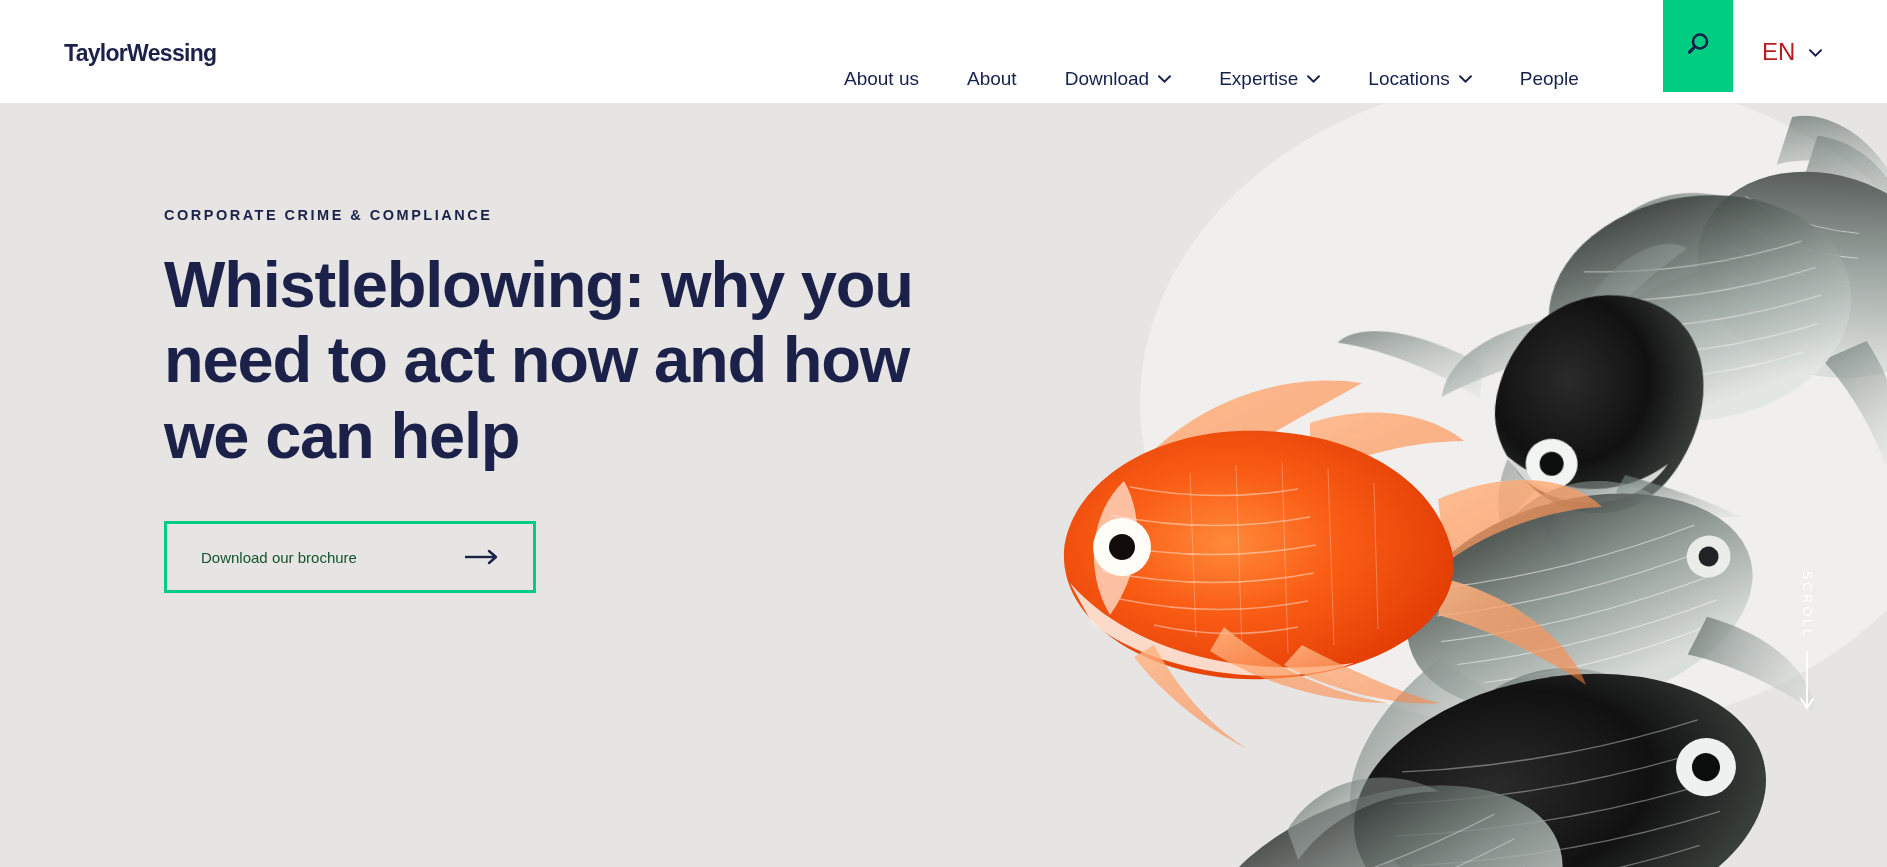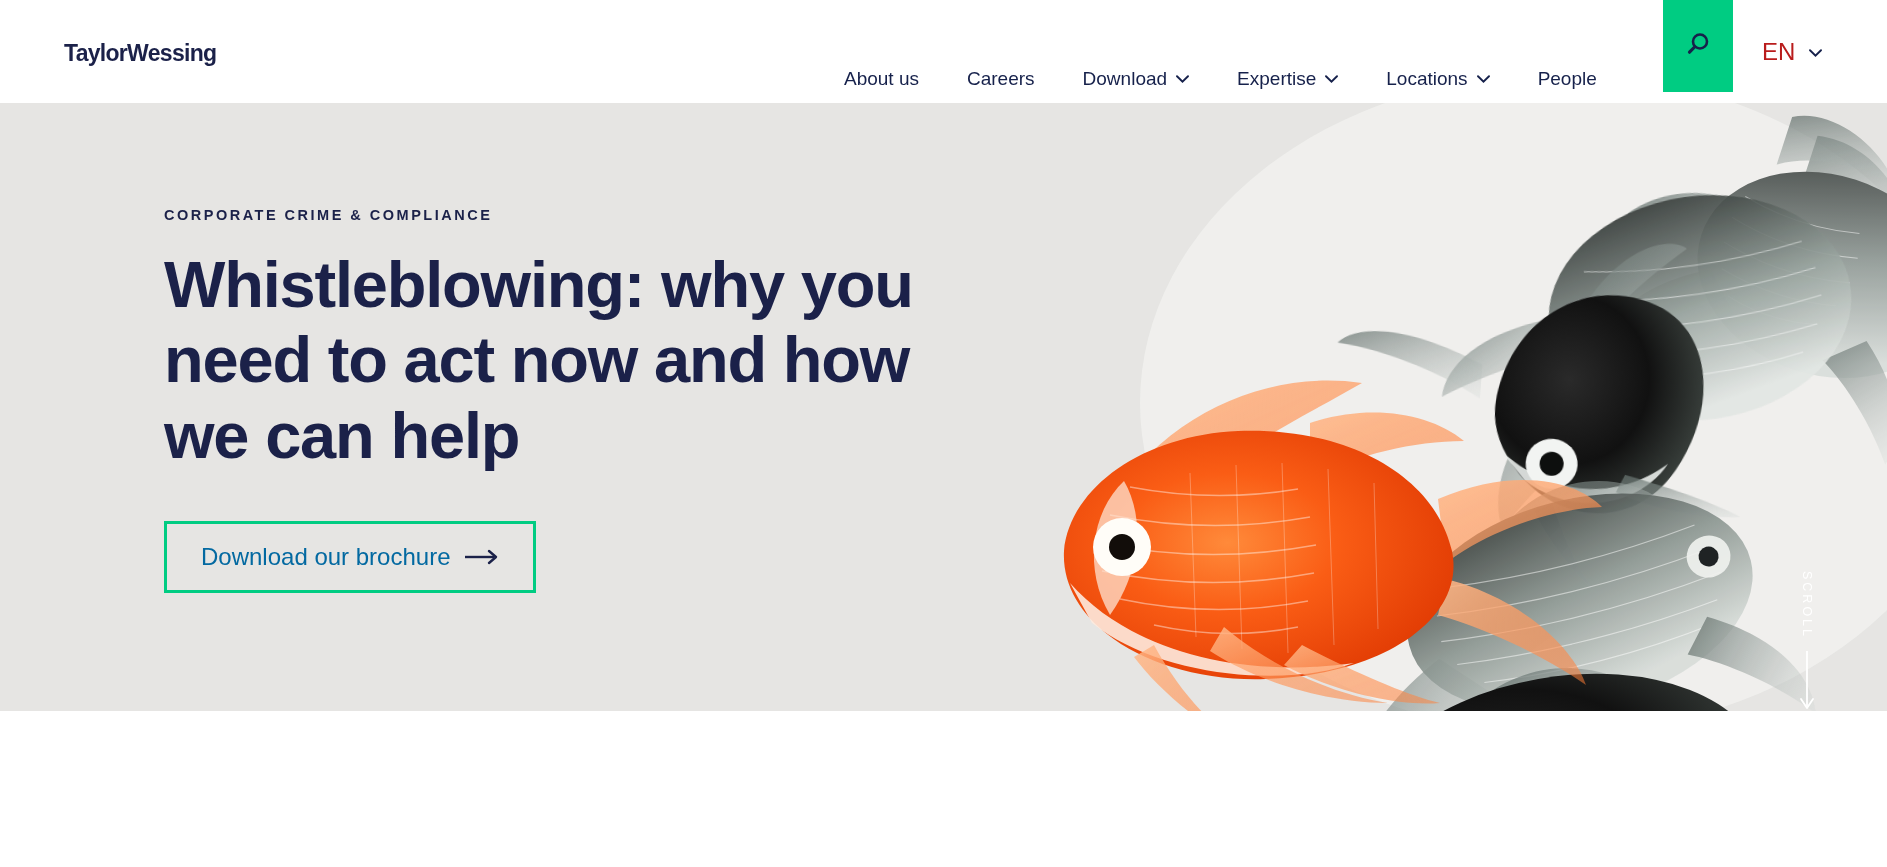--- a/index.html
+++ b/index.html
@@ -49,21 +49,21 @@
   }
   .lang {
     position: absolute; left: 1762px; top: 0; height: 103px;
     display: flex; align-items: center; gap: 14px;
     color: #b91c1c; font-size: 24px; cursor: pointer;
   }
 
   
   .hero {
     position: absolute; top: 103px; left: 0;
-    width: 1887px; height: 608px;
+    width: 1887px; height: 764px;
     background: #e6e5e3;
     overflow: hidden;
   }
   .hero-art {
     position: absolute; top: 0; left: 0; right: 0; bottom: 0;
     overflow: hidden;
   }
   .hero-art svg { position: absolute; top: 0; left: 0; }
 
   .hero-copy { position: absolute; left: 164px; top: 104px; z-index: 10; }
@@ -80,21 +80,21 @@
   }
   .cta {
     margin-top: 48px;
     width: 372px; height: 72px;
     border: 3px solid #00cc82;
     display: flex; align-items: center;
     justify-content: space-between;
     padding: 0 34px 0 34px;
     cursor: pointer; background: transparent;
   }
-  .cta-label { color: #0369a1; font-size: 24px; white-space: nowrap; }
+  .cta-label { color: #14532d; font-size: 15px; white-space: nowrap; }
   .cta-arrow { display: flex; align-items: center; }
 
   
   .scroll-ind {
     position: absolute; right: 72px; top: 468px;
     z-index: 12;
     display: flex; flex-direction: column; align-items: center;
   }
   .scroll-text {
     color: #ffffff; font-size: 12.5px; letter-spacing: 3px;
@@ -112,21 +112,21 @@
 <div class="page">
 
   <div class="header">
     <div class="logo">TaylorWessing</div>
 
     <div class="nav">
       <div class="nav-item">
         <span>About us</span>
       </div>
       <div class="nav-item">
-        <span>Careers</span>
+        <span>About</span>
       </div>
       <div class="nav-item">
         <span>Download</span>
         <span class="chev">
           <svg width="13" height="8" viewBox="0 0 13 8">
               <path d="M1 1.2L6.5 6.6L12 1.2" stroke="#16214b" stroke-width="1.9" fill="none" stroke-linecap="round"></path>
             </svg>
         </span>
       </div>
       <div class="nav-item">

